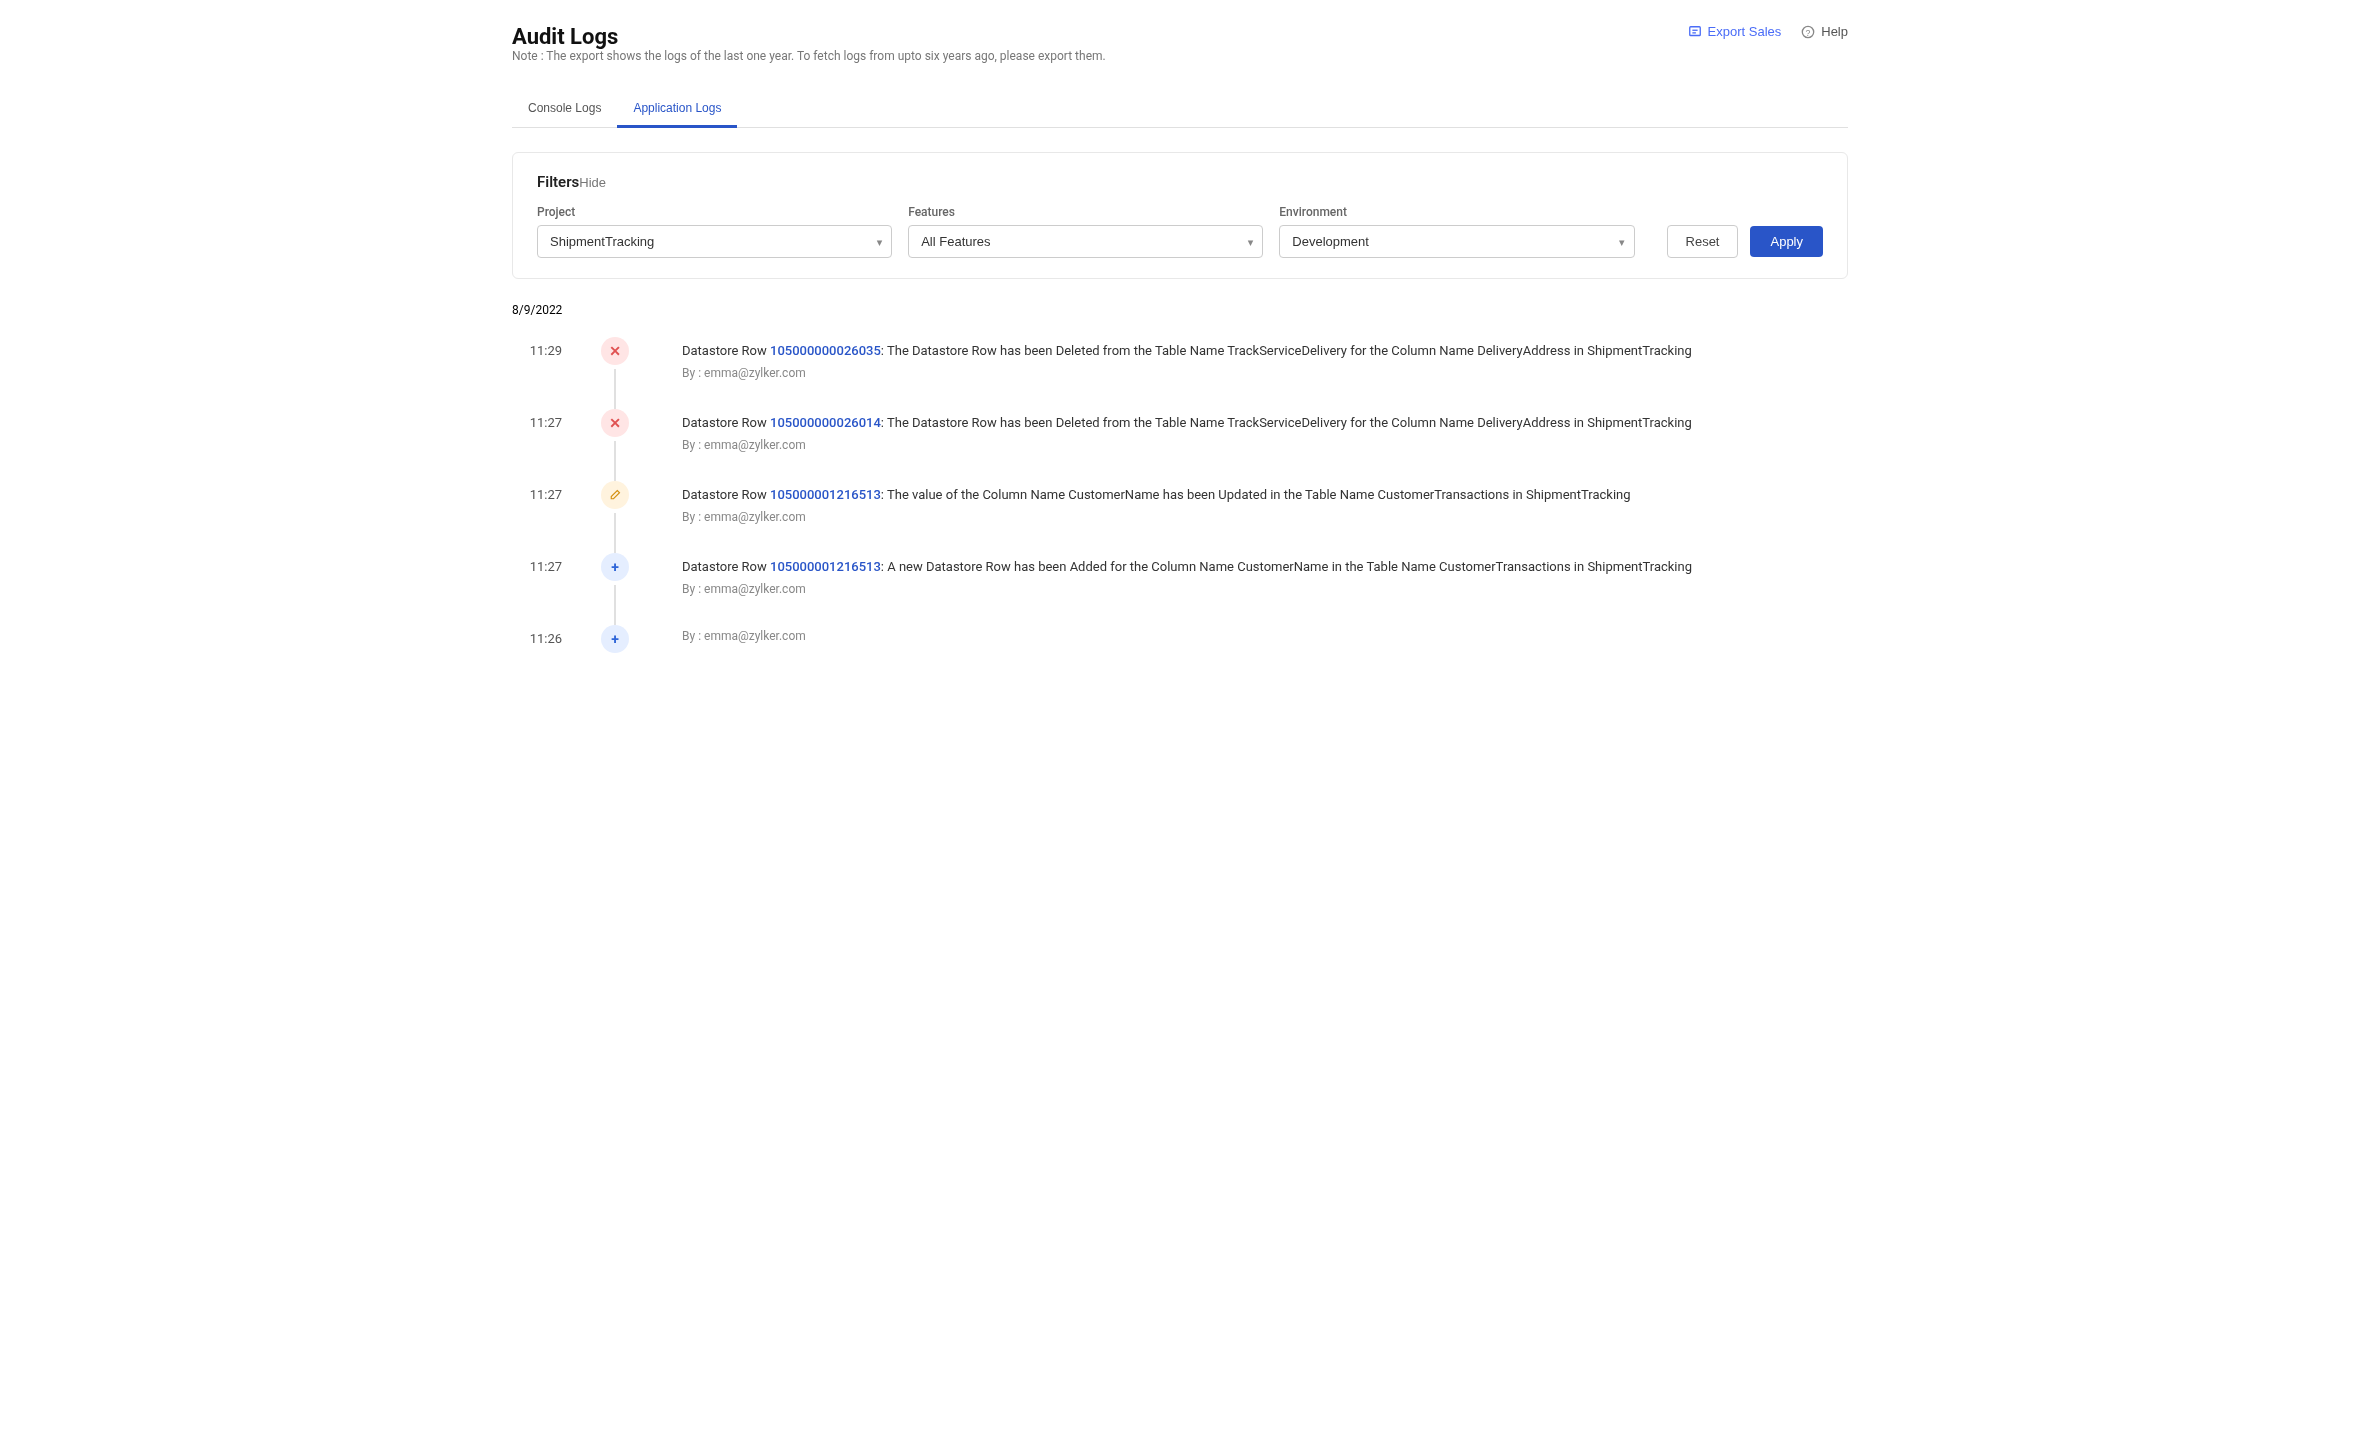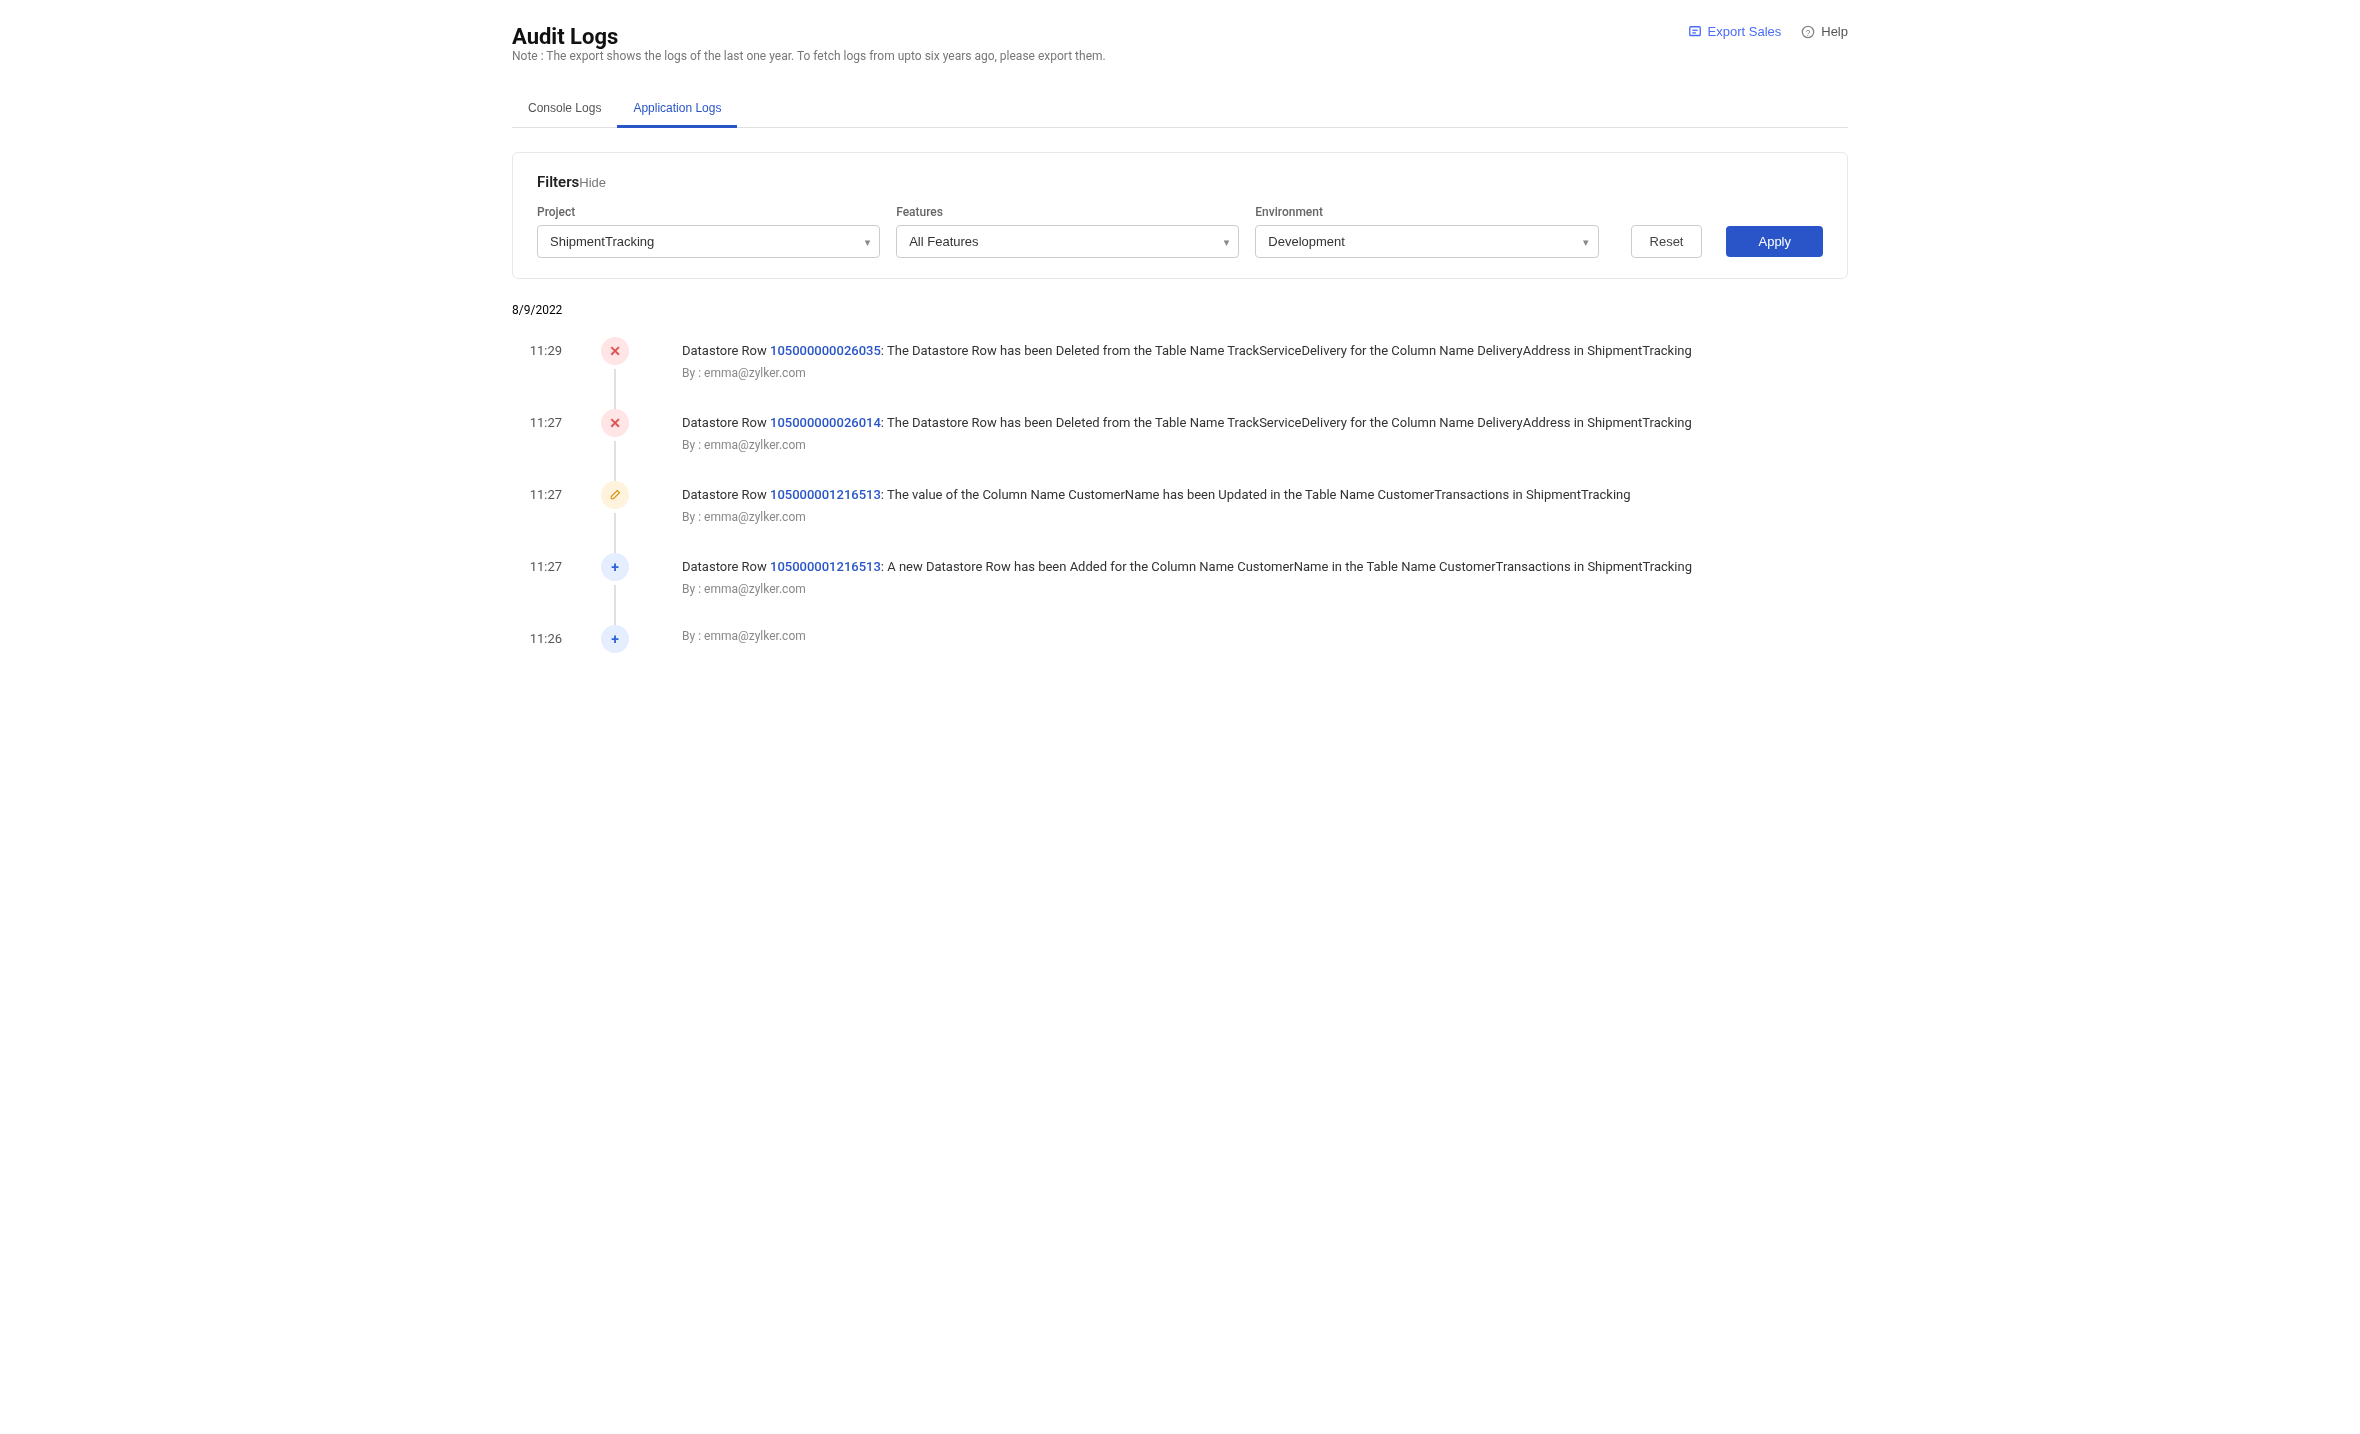--- a/index.html
+++ b/index.html
@@ -24,23 +24,23 @@
     .filters-title { font-size: 15px; font-weight: 600; color: #222; }
     .hide-btn { color: #777; font-size: 13px; cursor: pointer; background: none; border: none; }
     
     .filters-row { display: flex; align-items: flex-end; gap: 16px; }
     .filter-group { display: flex; flex-direction: column; gap: 6px; flex: 1; }
     .filter-label { font-size: 12px; color: #666; font-weight: 500; }
     .filter-select { width: 100%; padding: 8px 12px; border: 1px solid #ccc; border-radius: 4px; font-size: 13px; color: #333; background: #fff; appearance: none; cursor: pointer; padding-right: 30px; position: relative; }
     .select-wrapper { position: relative; }
     .select-wrapper::after { content: '▾'; position: absolute; right: 10px; top: 50%; transform: translateY(-50%); pointer-events: none; color: #888; font-size: 11px; }
     
-    .filter-actions { display: flex; align-items: center; gap: 24px; margin-left: 16px; }
+    .filter-actions { display: flex; align-items: center; gap: 12px; margin-left: 16px; }
     .reset-btn { padding: 8px 18px; border: 1px solid #ccc; border-radius: 4px; font-size: 13px; color: #444; background: #fff; cursor: pointer; }
-    .apply-btn { padding: 8px 32px; border: none; border-radius: 4px; font-size: 13px; color: #fff; background: #2955c8; cursor: pointer; font-weight: 500; }
+    .apply-btn { padding: 8px 20px; border: none; border-radius: 4px; font-size: 13px; color: #fff; background: #2955c8; cursor: pointer; font-weight: 500; }
     
     .date-header { font-size: 12px; font-weight: 400; color: #000000; margin-bottom: 20px; }
     
     .log-timeline { position: relative; padding-left: 0; }
     .log-icon-circle { width: 30px; height: 30px; border-radius: 50%; display: flex; align-items: center; justify-content: center; font-size: 14px; font-weight: bold; flex-shrink: 0; }
     .icon-delete { background: #ffe5e5; color: #e05252; }
     .icon-edit { background: #fff3de; color: #e09010; }
     .icon-add { background: #e5eeff; color: #3066d8; }
     
     .entry-row { display: flex; align-items: flex-start; gap: 35px; }

